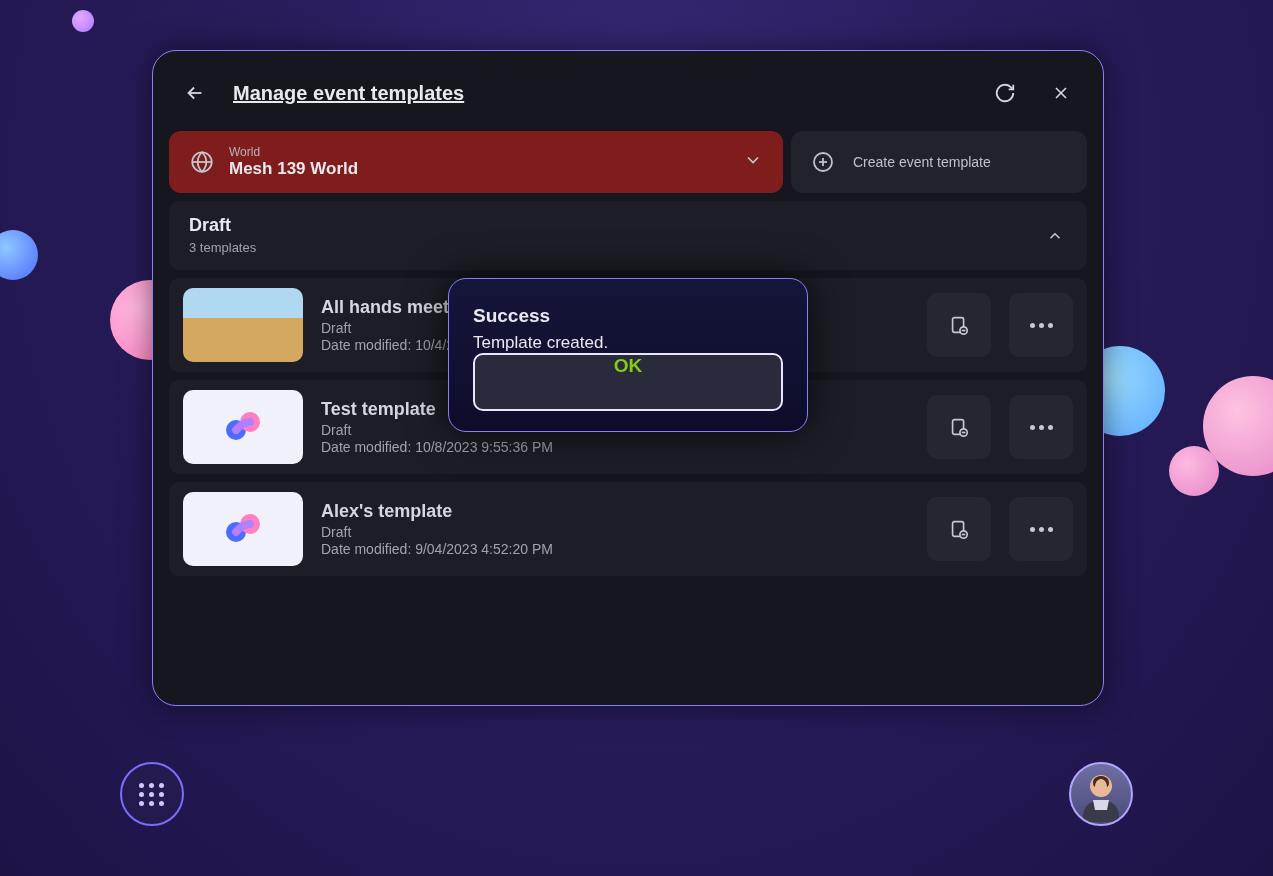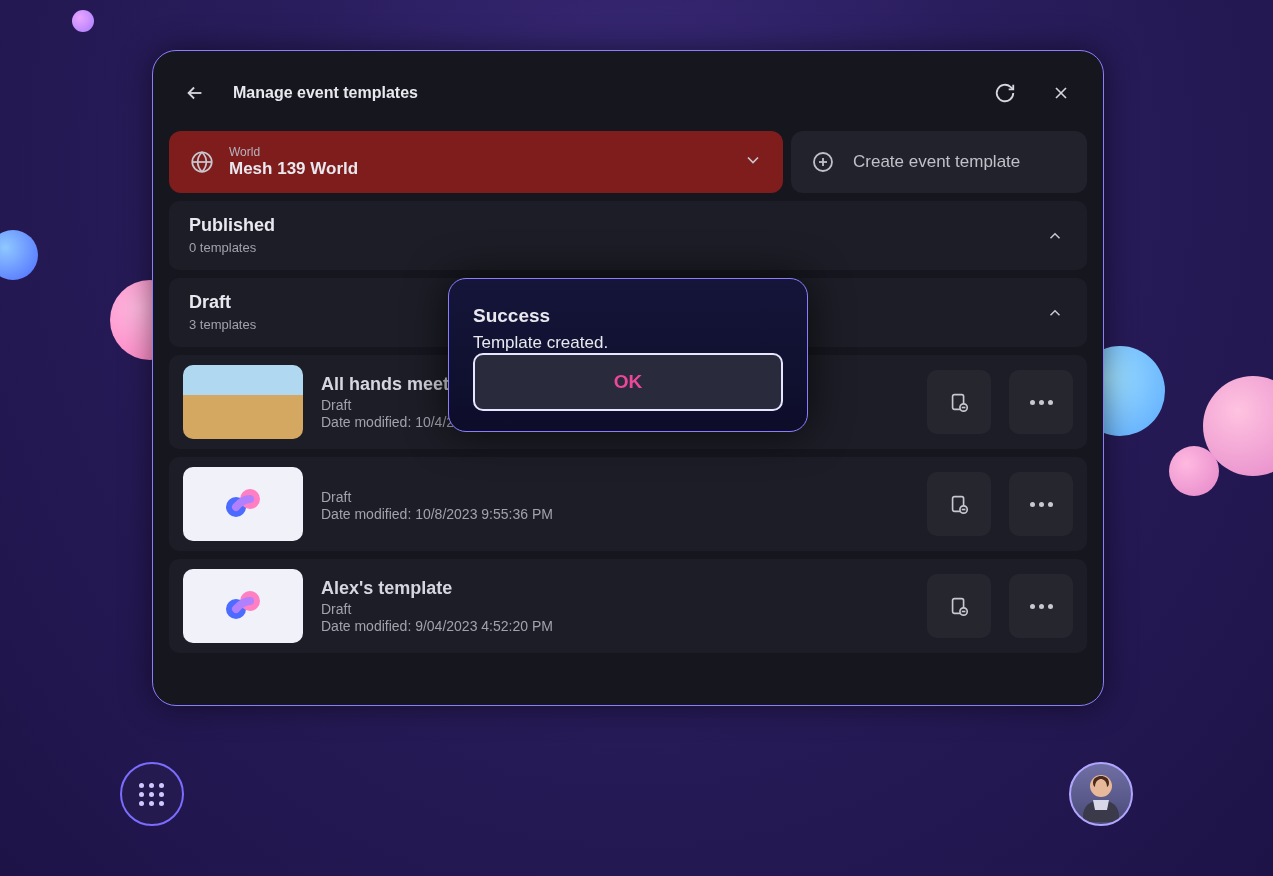--- a/index.html
+++ b/index.html
@@ -44,33 +44,33 @@
     padding: 24px 16px 16px 16px;
     display: flex; flex-direction: column; gap: 8px;
   }
   .panel-header {
     display: flex; align-items: center; gap: 20px; padding: 0 8px 12px 8px;
   }
   .icon-btn {
     width: 36px; height: 36px; display: flex; align-items: center; justify-content: center;
     color: #d6d6e0; cursor: pointer; border-radius: 8px;
   }
-  .panel-title { font-size: 16px; font-weight: 600; flex: 1; }
+  .panel-title { font-size: 20px; font-weight: 600; flex: 1; text-decoration: underline; }
   .row-top { display: flex; gap: 8px; }
   .world-sel {
     flex: 1; background: #7f1d1d; border-radius: 12px; height: 62px;
     display: flex; align-items: center; padding: 0 20px; gap: 14px;
   }
   .world-text small { font-size: 12px; color: #b5b5c0; display:block; }
   .world-text span { font-size: 17px; font-weight: 600; }
   .chev { margin-left: auto; }
   .create-btn {
     width: 296px; background: #22222d; border-radius: 12px; height: 62px;
     display: flex; align-items: center; padding: 0 20px; gap: 18px;
-    color: #c0c0c8; font-size: 17px; font-weight: 500;
+    color: #c0c0c8; font-size: 14px; font-weight: 500;
   }
   .section {
     background: #1d1d27; border-radius: 10px; padding: 14px 20px;
     display: flex; align-items: center;
   }
   .section .titles { flex: 1; }
   .section h3 { font-size: 18px; font-weight: 600; margin-bottom: 2px; }
   .section small { font-size: 13px; color: #a2a2ad; }
   .collapse { width:24px; height:24px; display:flex; align-items:center; justify-content:center; }
 
@@ -101,22 +101,22 @@
     border: 1.5px solid #8a7dff; border-radius: 18px;
     padding: 26px 24px 20px 24px;
     box-shadow: 0 0 40px rgba(0,0,0,0.7);
     z-index: 50;
   }
   .modal h3 { font-size: 19px; font-weight: 700; margin-bottom: 6px; }
   .modal p { font-size: 17px; }
   .ok-btn {
     width: 100%; height: 58px; border-radius: 10px;
     border: 2px solid #e8e6ff; background: #2a2a3d;
-    color: #ec4899; font-size: 19px; font-weight: 600; cursor:pointer;
-    display:flex; align-items:center; justify-content:center;
+    color: #84cc16; font-size: 19px; font-weight: 600; cursor:pointer;
+    display:flex; align-items:flex-start; justify-content:center;
   }
 
   svg { pointer-events:none; }
   .thumb-scene {
     background: linear-gradient(#b0d8f0 40%, #d4a860 40%);
     width:100%; height:100%;
   }
 </style>
 </head>
 <body>
@@ -195,31 +195,20 @@
     <div class="create-btn">
       <svg width="24" height="24" viewBox="0 0 24 24" fill="none" stroke="#c0c0c8" stroke-width="1.8">
         <circle cx="12" cy="12" r="9"></circle>
           <path d="M12 8v8"></path>
           <path d="M8 12h8"></path>
       </svg>
       <span>Create event template</span>
     </div>
   </div>
 
-  <div class="section">
-    <div class="titles">
-      <h3>Published</h3>
-      <small>0 templates</small>
-    </div>
-    <div class="collapse">
-      <svg width="18" height="18" viewBox="0 0 24 24" fill="none" stroke="#c8c8d0" stroke-width="2">
-          <path d="M6 15l6-6 6 6"></path>
-        </svg>
-    </div>
-  </div>
 
   <div class="section">
     <div class="titles">
       <h3>Draft</h3>
       <small>3 templates</small>
     </div>
     <div class="collapse">
       <svg width="18" height="18" viewBox="0 0 24 24" fill="none" stroke="#c8c8d0" stroke-width="2">
           <path d="M6 15l6-6 6 6"></path>
         </svg>
@@ -254,20 +243,21 @@
 
   <div class="item">
     <div class="thumb">
       <svg width="50" height="50" viewBox="0 0 50 50">
         <circle cx="18" cy="28" r="10" fill="#4d6bff"></circle>
         <circle cx="32" cy="20" r="10" fill="#ff7fc2"></circle>
         <path d="M18 28 Q25 20 32 20" stroke="#b080ff" stroke-width="8" fill="none" stroke-linecap="round"></path>
       </svg>
     </div>
     <div class="meta">
+      <h4>Test template</h4>
       <div class="status">Draft</div>
       <div class="date">Date modified: 10/8/2023 9:55:36 PM</div>
     </div>
     <div class="spacer"></div>
     <div class="action">
       <svg width="22" height="22" viewBox="0 0 24 24" fill="none" stroke="#c8c8d0" stroke-width="1.8">
         <rect x="5" y="4" width="12" height="16" rx="2"></rect>
           <circle cx="17" cy="18" r="4" fill="#26262f"></circle>
           <path d="M15 18h4"></path>
       </svg>

